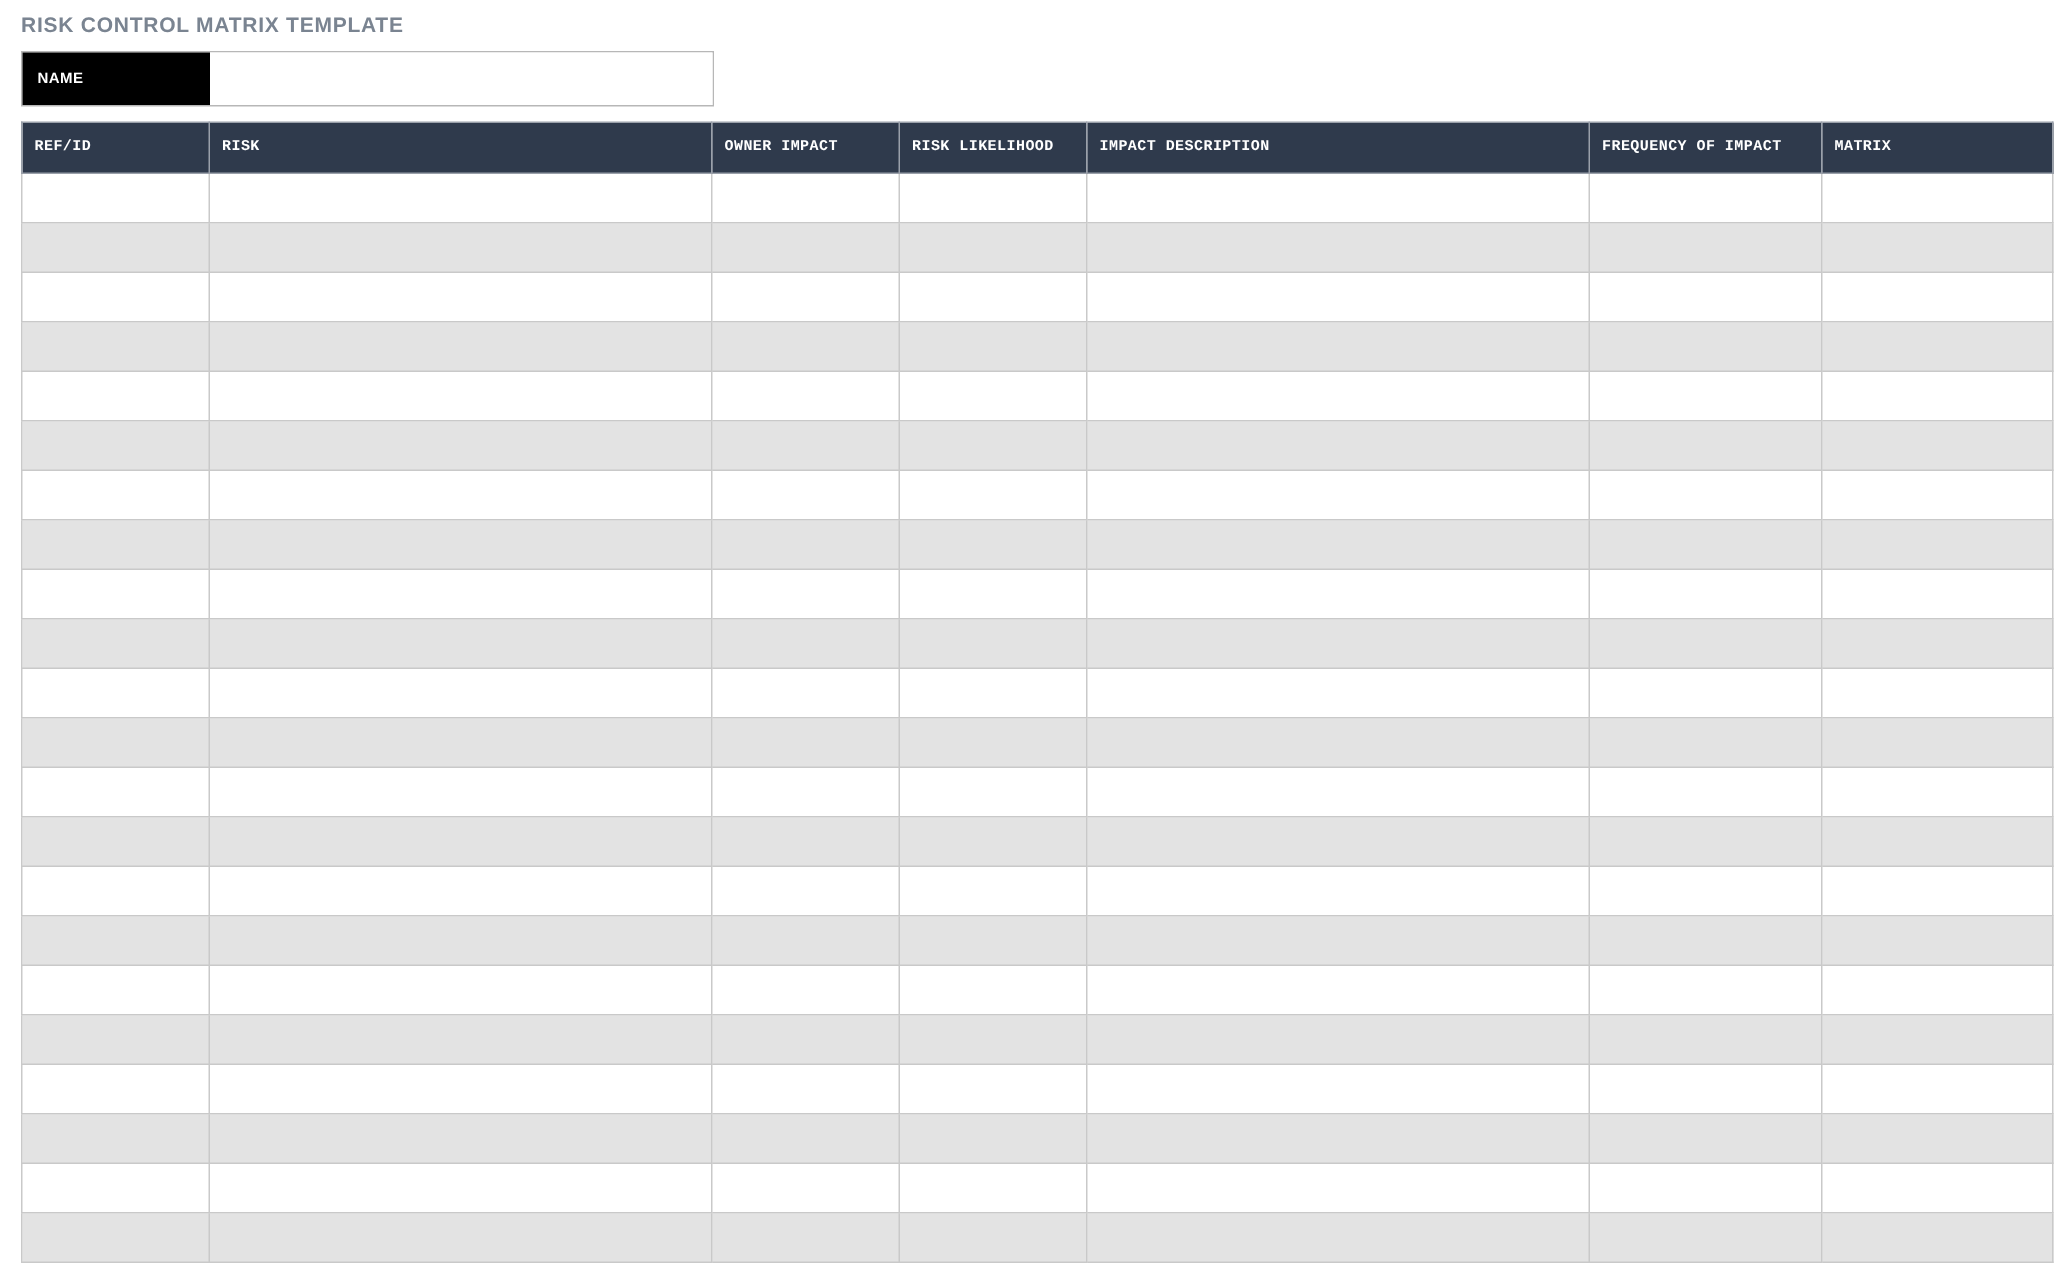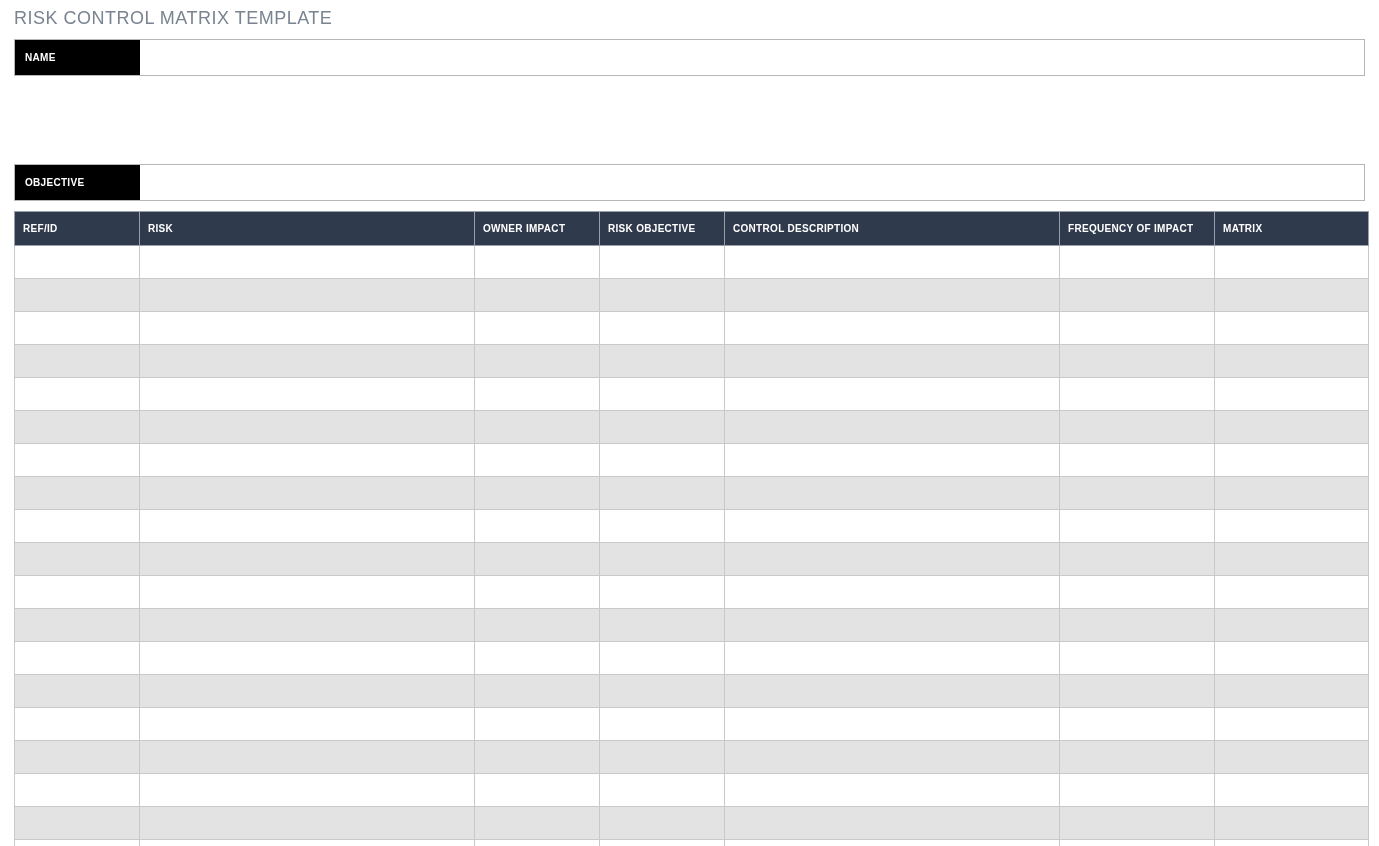--- a/index.html
+++ b/index.html
@@ -8,30 +8,29 @@
       padding: 0;
     }
     body {
       font-family: Arial, Helvetica, sans-serif;
       background: #ffffff;
       padding: 8px 14px;
       width: 1379px;
     }
     .page-title {
       color: #7a8491;
-      font-size: 18px;
-      font-weight: 400;
+      font-size: 14px;
+      font-weight: 700;
       letter-spacing: 0.5px;
       margin-bottom: 10px;
     }
     .meta-row {
       display: flex;
-      gap: 88px;
+      gap: 56px;
       margin-bottom: 10px;
-      flex-direction: column;
     }
     .meta-group {
       display: flex;
       align-items: stretch;
       border: 1px solid #b7b7b7;
     }
     .meta-label {
       background: #000000;
       color: #ffffff;
       font-size: 10px;
@@ -47,20 +46,21 @@
       border: none;
       outline: none;
       font-size: 12px;
       padding: 0 8px;
       min-width: 335px;
     }
     .matrix-table {
       border-collapse: collapse;
       width: 1354px;
       table-layout: fixed;
+      font-family: Liberation Mono, monospace;
     }
     .matrix-table thead th {
       background: #2f3a4c;
       color: #ffffff;
       font-size: 10px;
       font-weight: 700;
       letter-spacing: 0.3px;
       text-align: left;
       padding: 10px 8px;
       border: 1px solid #9aa0aa;
@@ -87,45 +87,41 @@
     .col-owner { width: 154px; }
   </style>
 </head>
 <body>
 
 <h1 class="page-title">RISK CONTROL MATRIX TEMPLATE</h1>
 
 <div class="meta-row">
   <div class="meta-group">
     <div class="meta-label">NAME</div>
-    <input class="meta-input" type="text" value="" style="">
-  </div>
-  <div class="meta-group">
-    <div class="meta-label">OBJECTIVE</div>
     <input class="meta-input" type="text" value="" style="">
   </div>
 </div>
 
 <table class="matrix-table">
   <colgroup>
     <col class="col-ref">
     <col class="col-risk">
     <col class="col-impact">
     <col class="col-likelihood">
     <col class="col-control">
     <col class="col-frequency">
     <col class="col-owner">
   </colgroup>
   <thead>
     <tr>
       <th>REF/ID</th>
       <th>RISK</th>
       <th>OWNER IMPACT</th>
-      <th>RISK OBJECTIVE</th>
-      <th>CONTROL DESCRIPTION</th>
+      <th>RISK LIKELIHOOD</th>
+      <th>IMPACT DESCRIPTION</th>
       <th>FREQUENCY OF IMPACT</th>
       <th>MATRIX</th>
     </tr>
   </thead>
   <tbody id="matrix-body">
   <tr>
         <td></td>
         <td></td>
         <td></td>
         <td></td>

